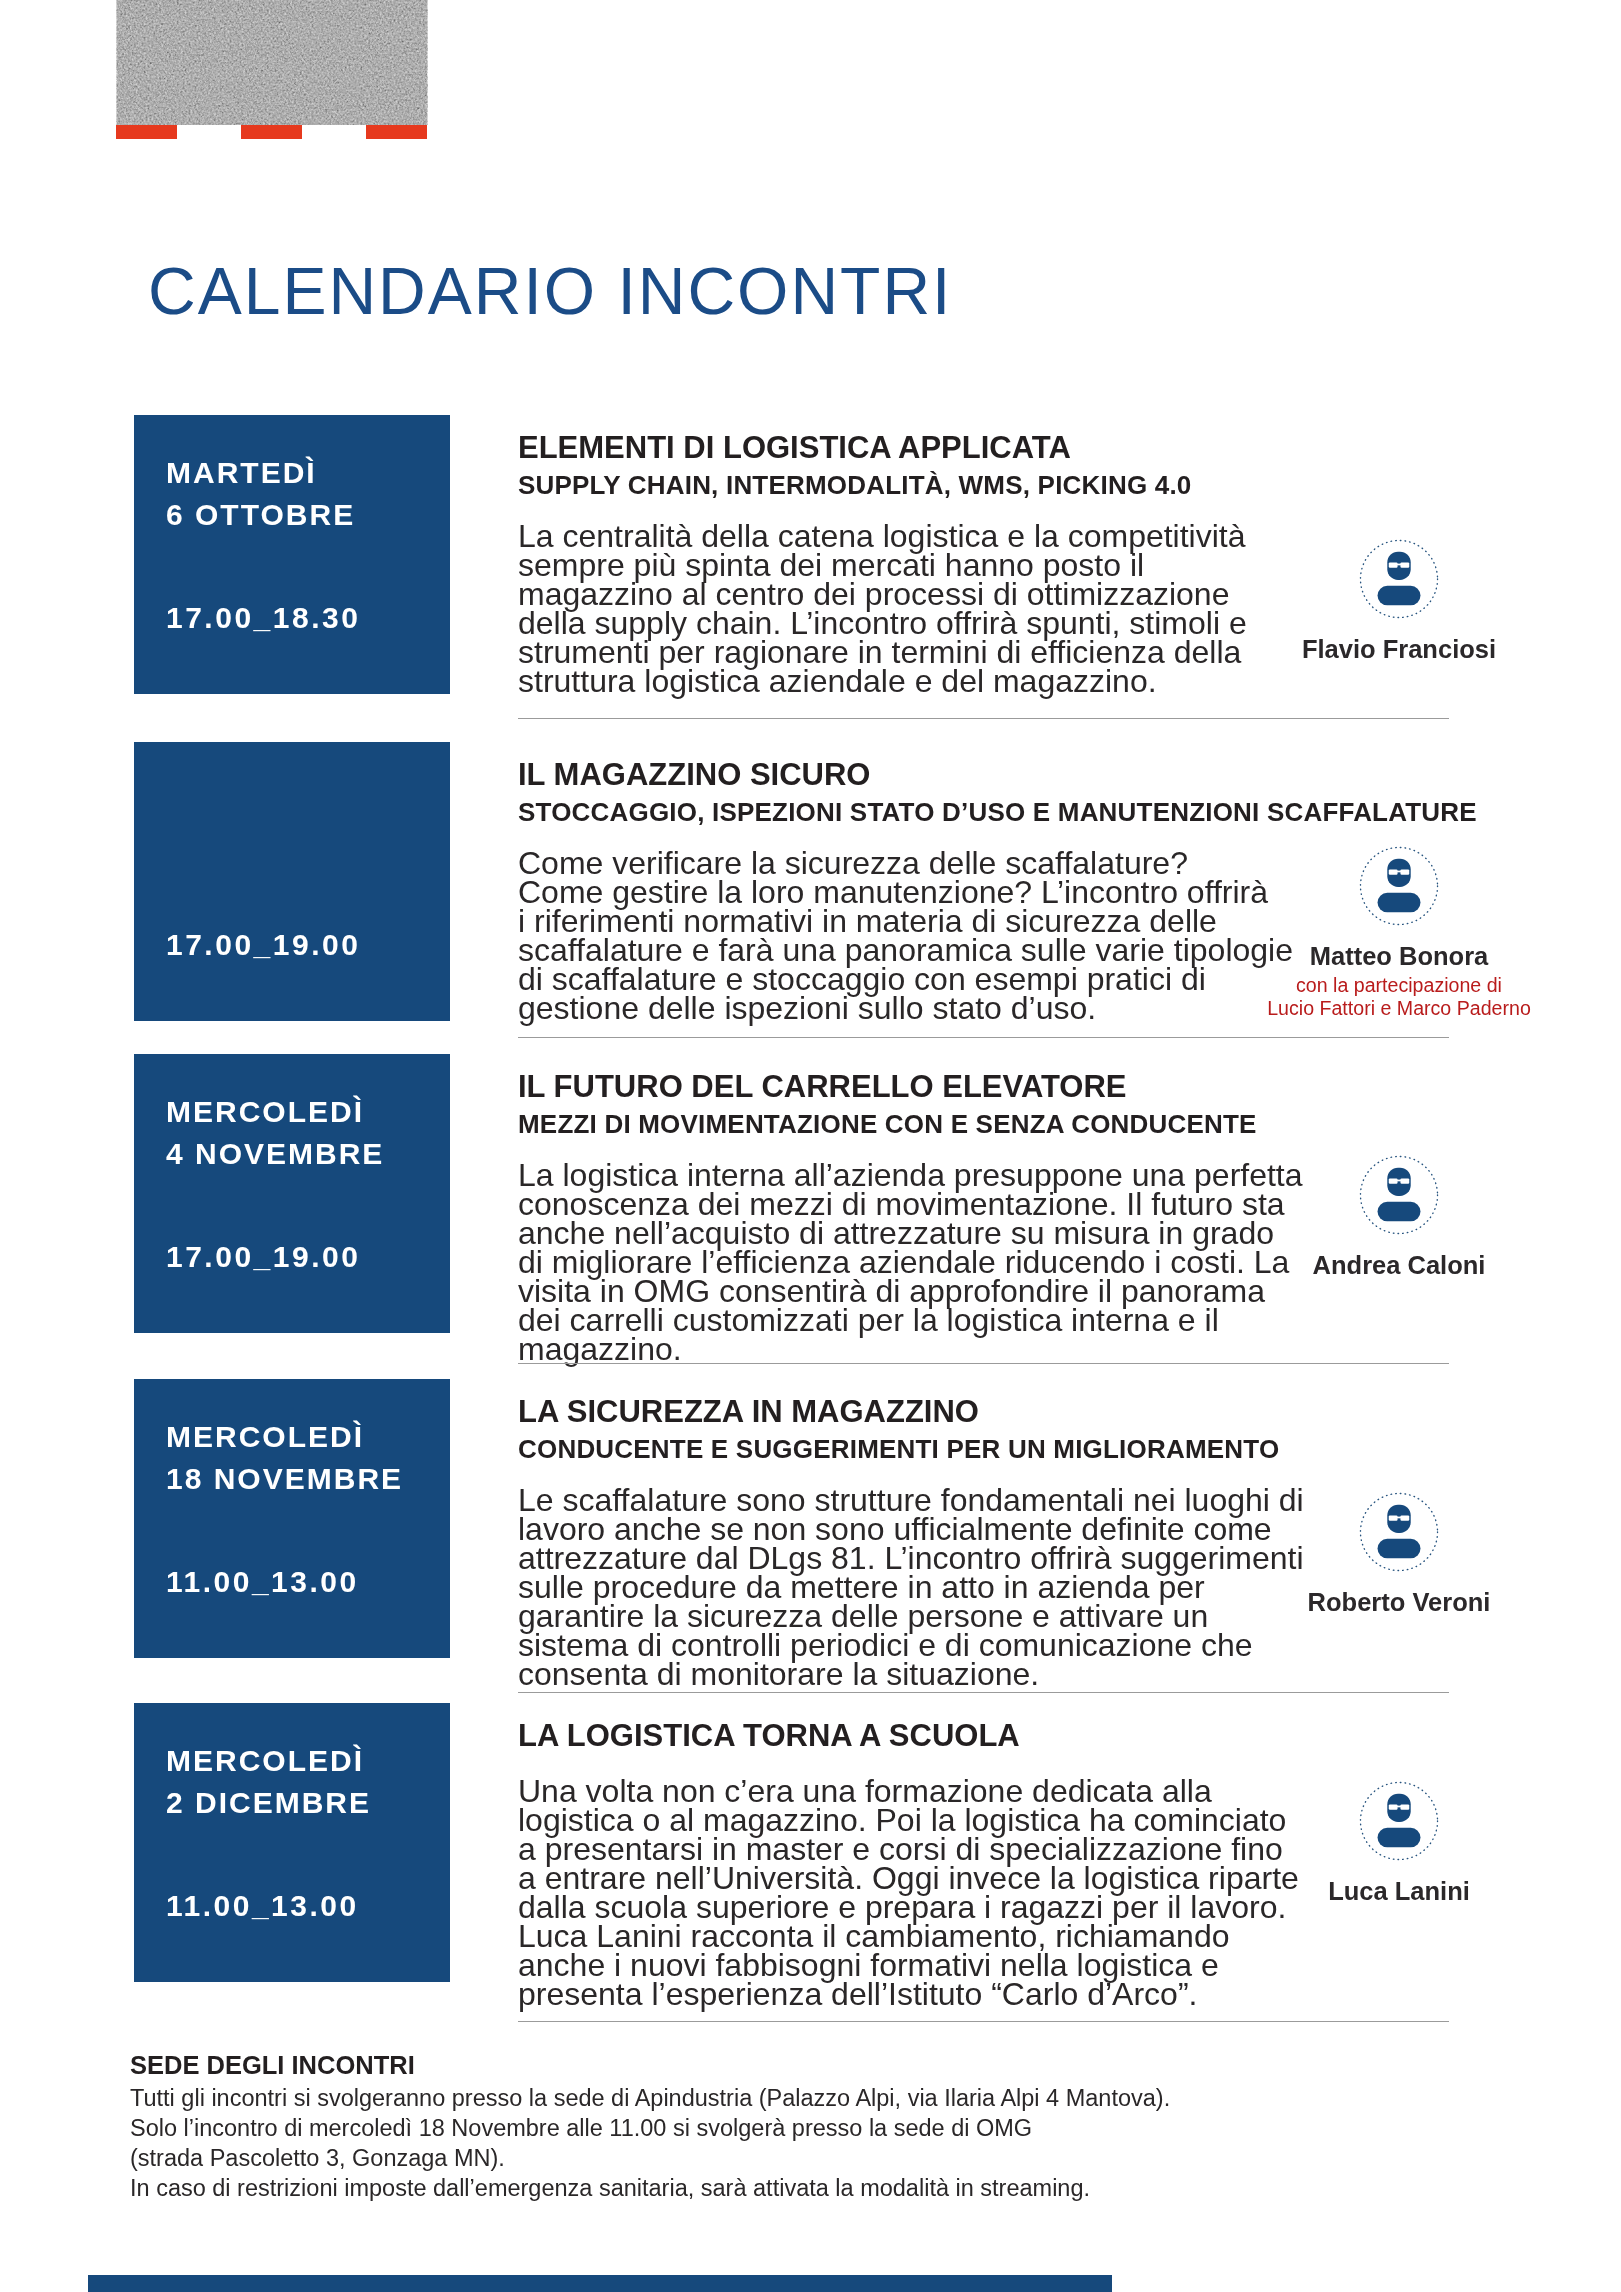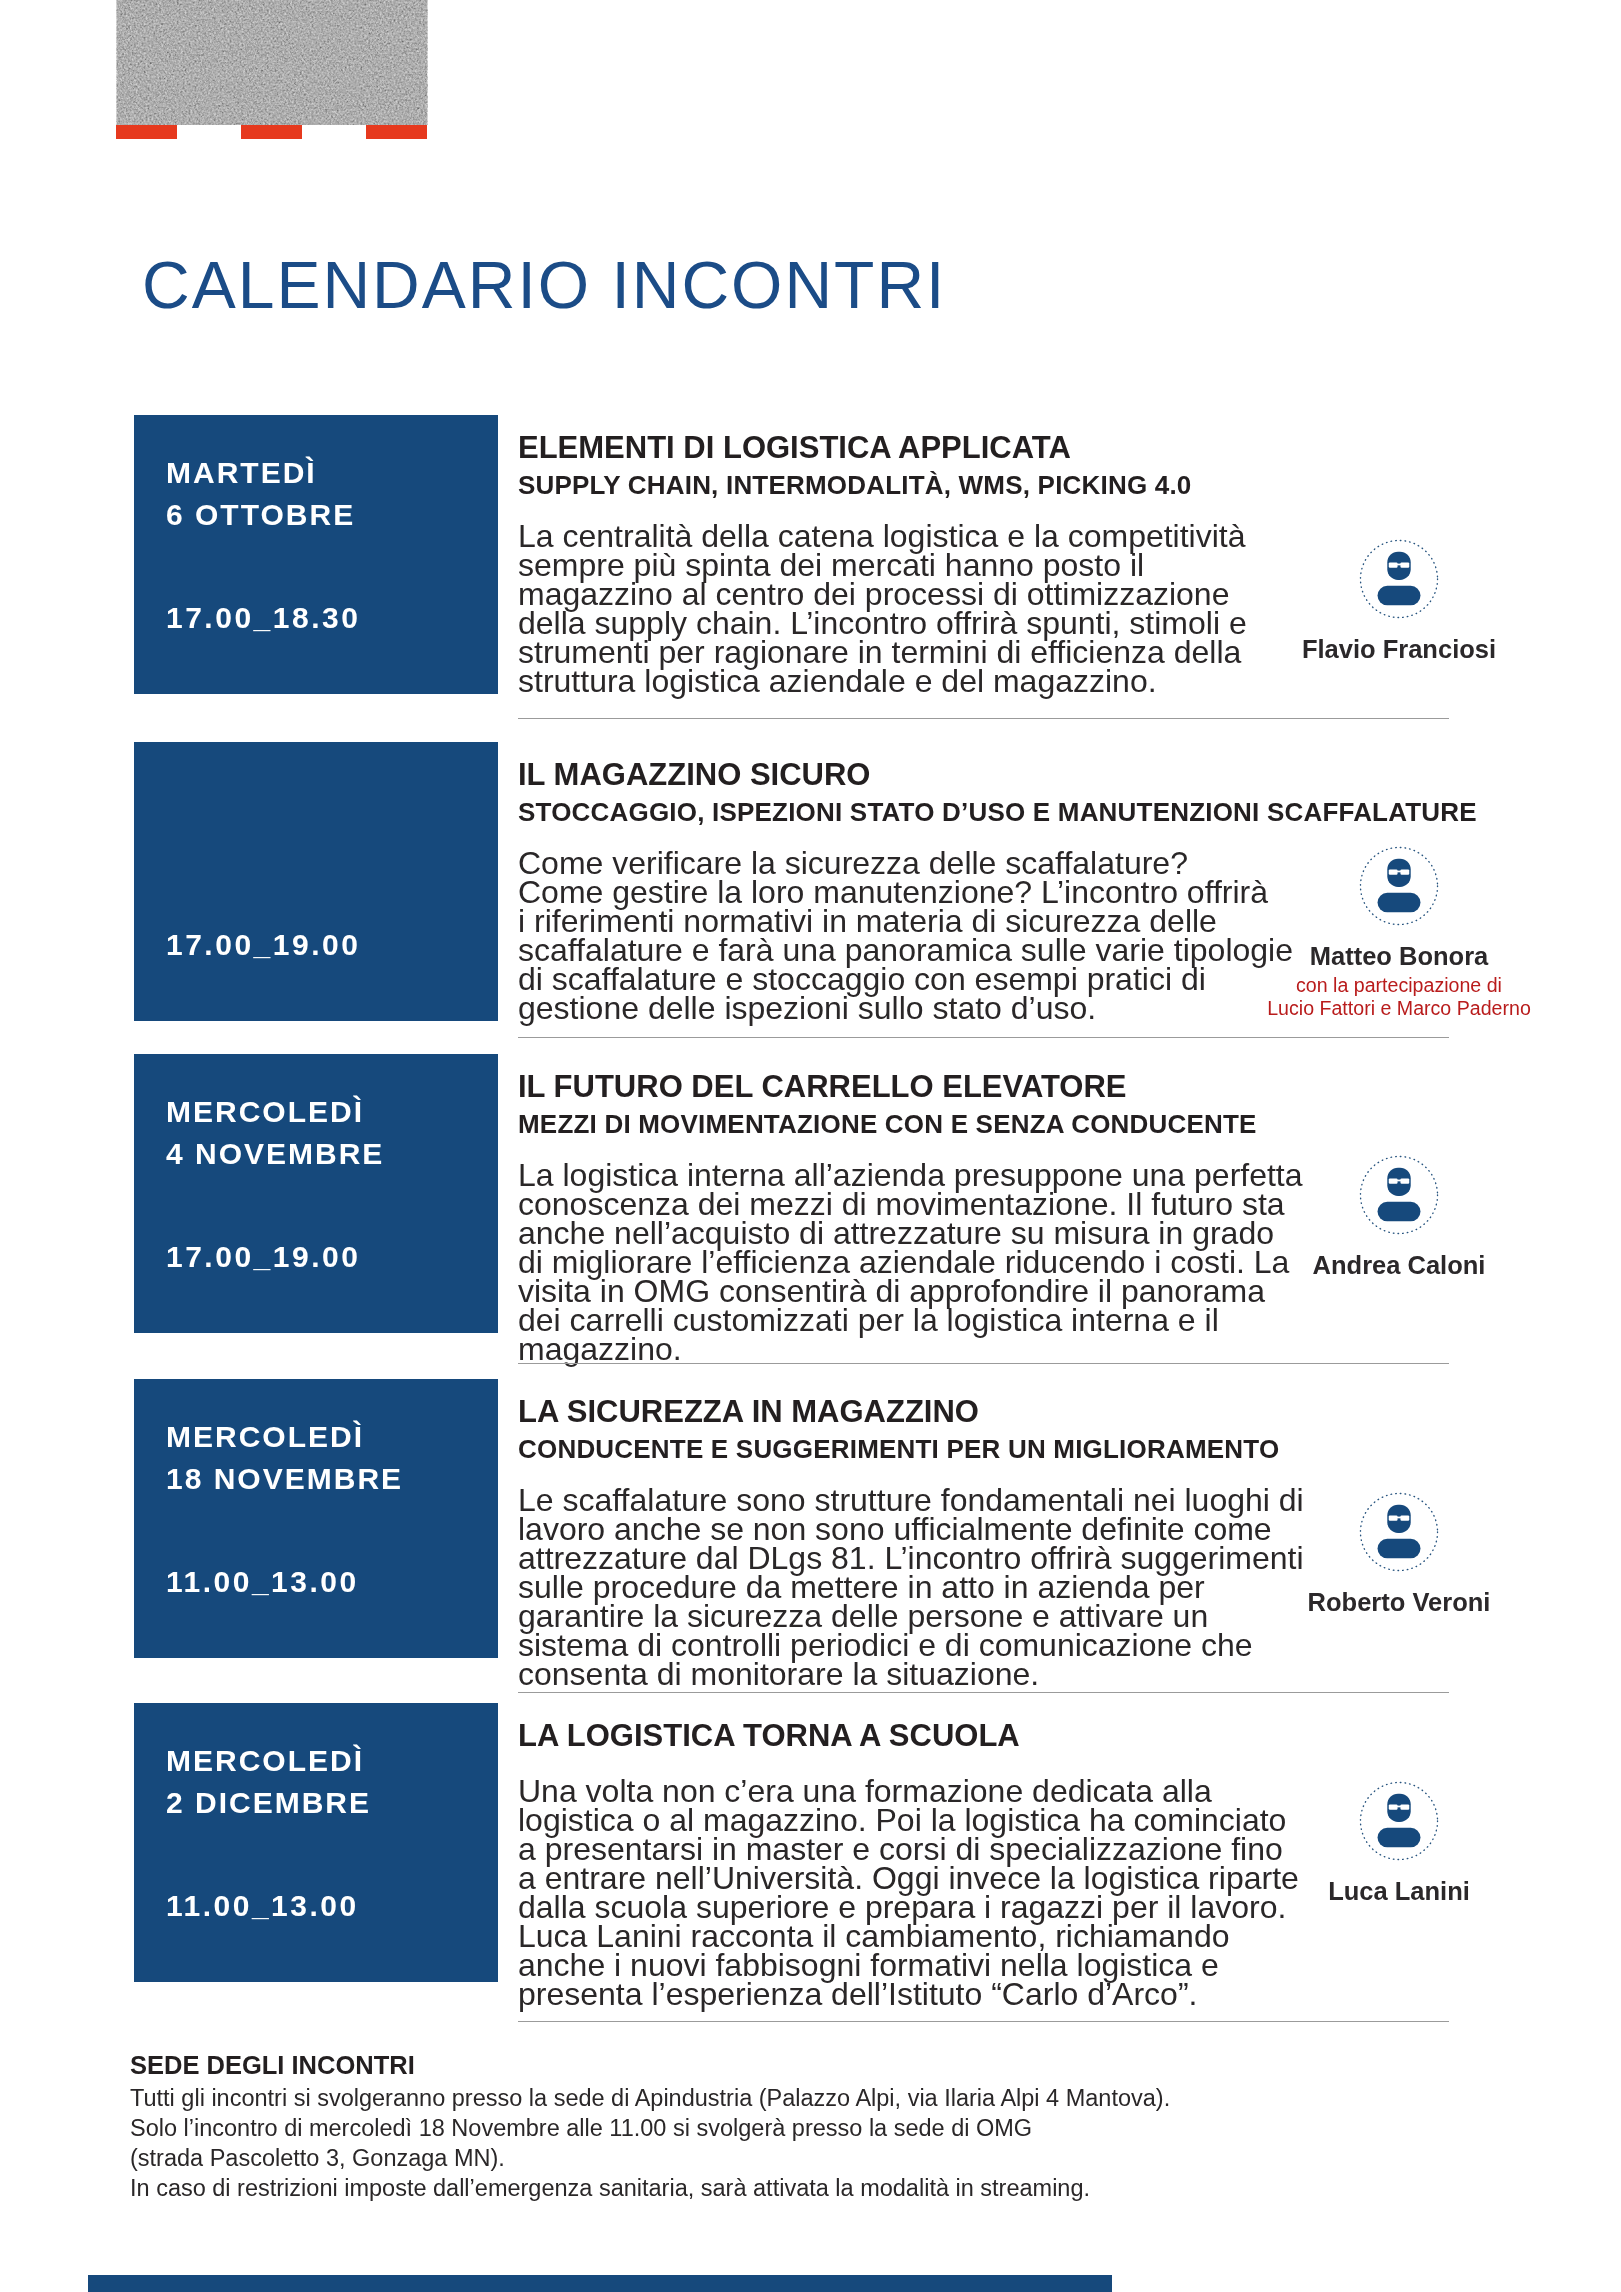--- a/index.html
+++ b/index.html
@@ -4,26 +4,26 @@
 <style>
   html,body{margin:0;padding:0;background:#fff;}
   .page{position:relative;width:1621px;height:2293px;background:#ffffff;overflow:hidden;
         font-family:"Liberation Sans",sans-serif;color:#231f20;}
 
   
   .asphalt{position:absolute;left:116px;top:0;width:312px;height:125px;display:block;}
   .dashes{position:absolute;left:116px;top:125px;display:flex;gap:64px;}
   .dashes span{display:block;width:61px;height:13.7px;background:#E6391E;}
 
-  .page-title{position:absolute;left:134px;top:243px;margin:8px;font-size:66px;line-height:69px;
+  .page-title{position:absolute;left:134px;top:243px;margin:14px;font-size:66px;line-height:69px;
               font-weight:400;letter-spacing:2px;color:#1B4C87;}
 
   
   .event{position:absolute;left:0;width:1621px;height:0;}
-  .datebox{position:absolute;left:134px;top:0;width:364px;height:279px;background:#16497C;color:#ffffff;}
+  .datebox{position:absolute;left:134px;top:0;width:316px;height:279px;background:#16497C;color:#ffffff;}
   .datebox .day{position:absolute;left:32px;top:37px;font-size:30px;line-height:42px;font-weight:700;
                 letter-spacing:2px;white-space:pre-line;}
   .datebox .time{position:absolute;left:32px;top:186px;font-size:30px;font-weight:700;letter-spacing:2.5px;}
 
   .content{position:absolute;left:518px;top:13.7px;width:965px;}
   .content h2{margin:0;font-size:31px;line-height:37px;font-weight:700;color:#231f20;letter-spacing:0;}
   .content h3{margin:5.9px 0 0 0;font-size:26px;line-height:27.4px;font-weight:700;color:#231f20;letter-spacing:0.2px;}
   .content h3:empty{display:none;}
   .content p{margin:23.5px 0 0 0;font-size:32px;line-height:29px;color:#2a2728;white-space:pre-line;max-width:823px;}
 

